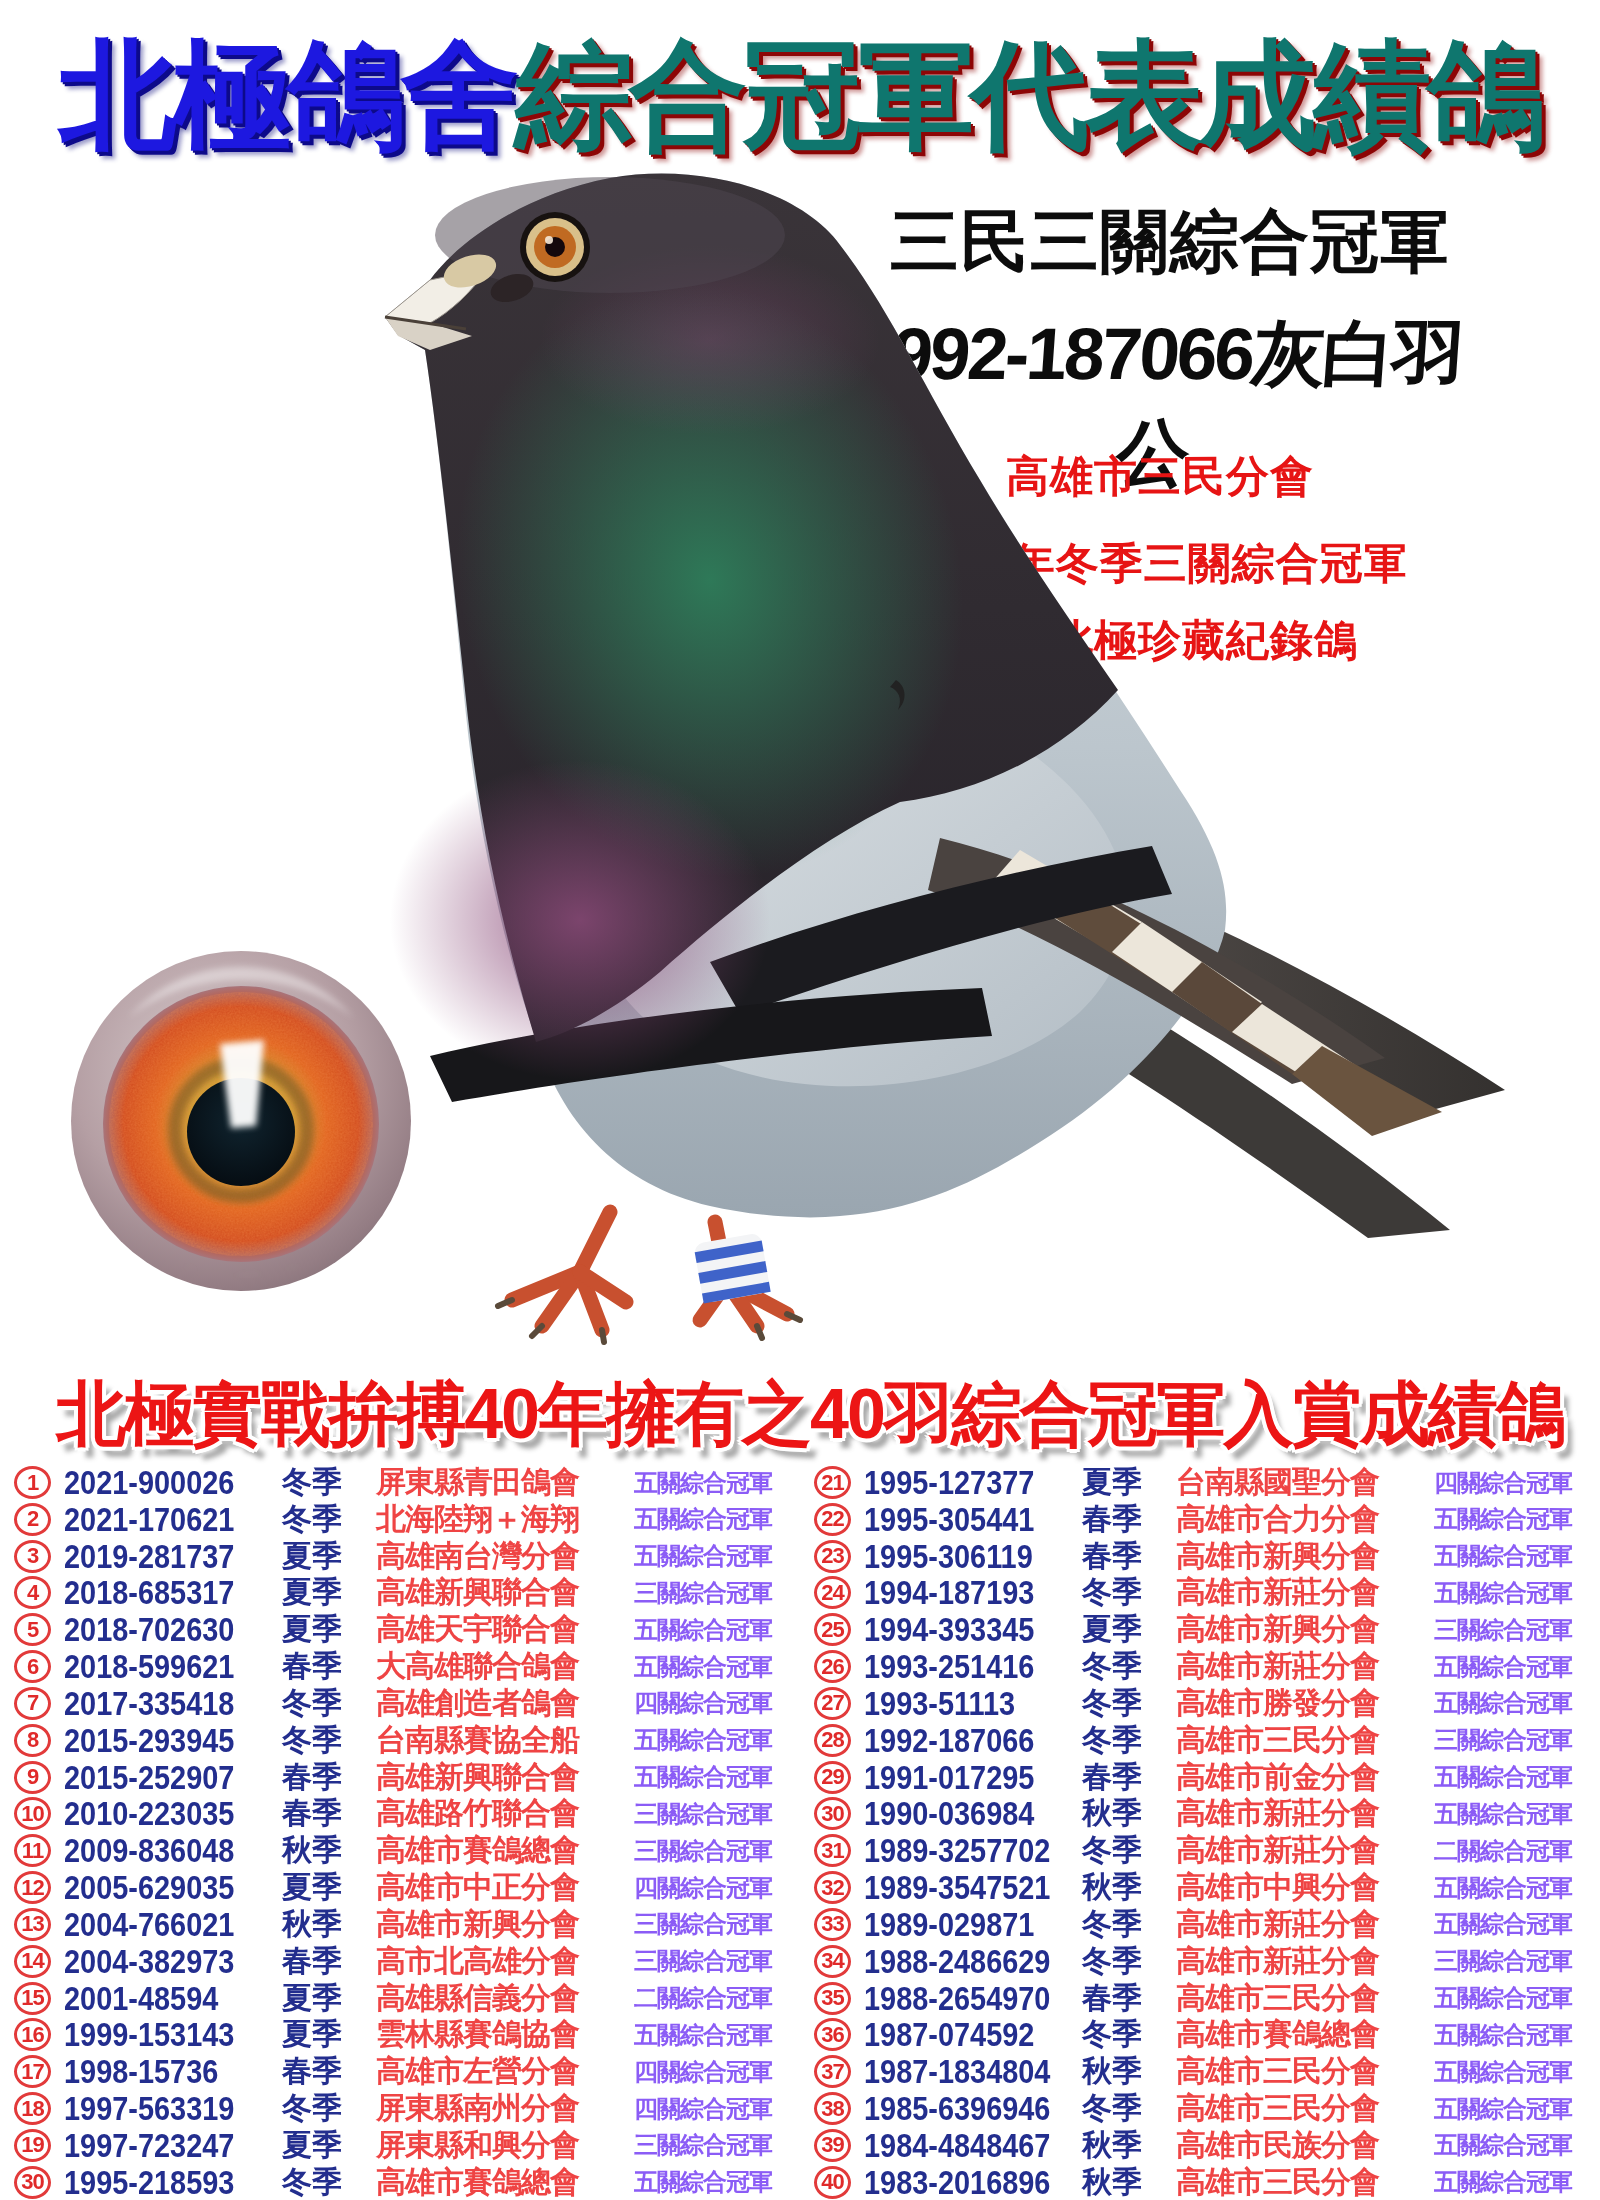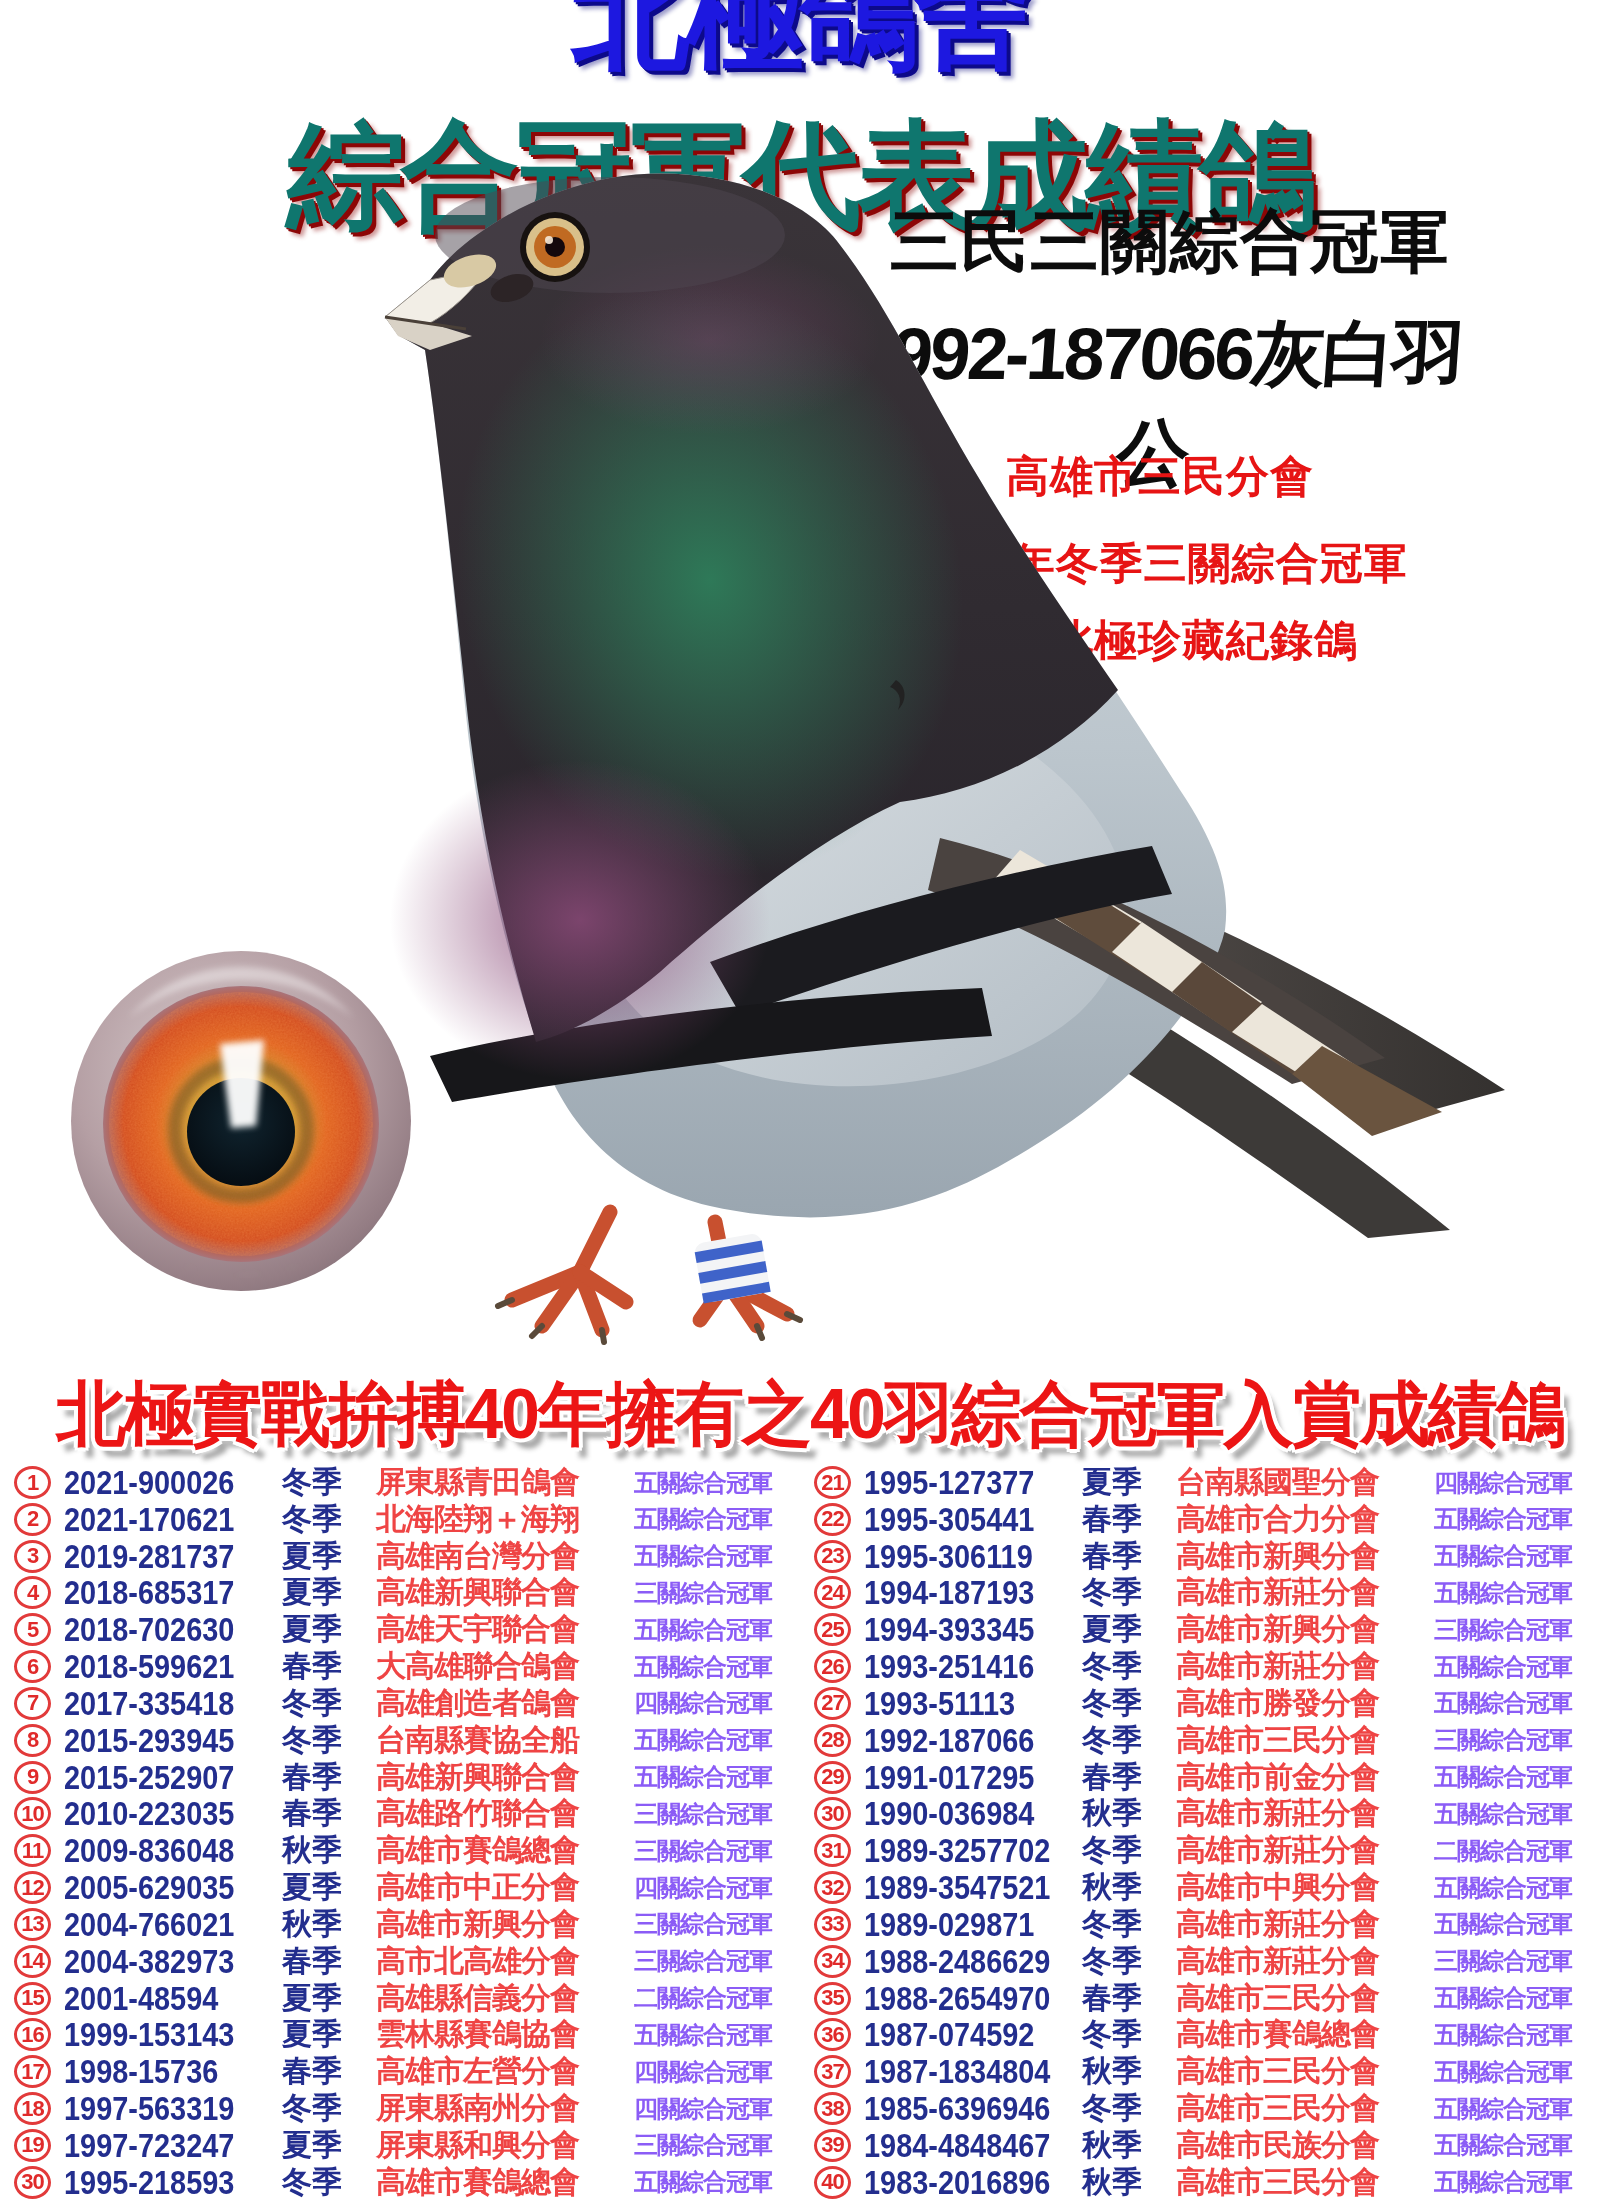--- a/index.html
+++ b/index.html
@@ -1,21 +1,21 @@
 <!DOCTYPE html>
 <html><head>
 <meta charset="utf-8">
 <style>
   html,body{margin:0;padding:0;background:#fff;}
   .page{position:relative;width:1600px;height:2200px;background:#fff;overflow:hidden;
         font-family:"Liberation Sans",sans-serif;}
   
   .title{position:absolute;left:0;top:22px;width:1600px;height:150px;
          display:flex;align-items:center;justify-content:center;white-space:nowrap;
-         font-weight:900;font-size:118px;letter-spacing:-4px;flex-direction:column;}
+         font-weight:900;font-size:118px;letter-spacing:-4px;}
   .t-blue{color:#1d18e0;text-shadow:2px 2px 0 #0d0a8a,4px 4px 0 #0d0a8a,7px 7px 4px rgba(40,40,140,.45);}
   .t-red{color:#0f766e;text-shadow:2px 2px 0 #8d0606,4px 4px 0 #8d0606,7px 7px 4px rgba(150,30,30,.45);}
   
   .hdr1{position:absolute;left:870px;top:196px;width:600px;text-align:center;
         font-size:69px;font-weight:900;color:#0c0c0c;letter-spacing:1px;}
   .hdr2{position:absolute;left:818px;top:306px;width:674px;text-align:center;
         font-size:73px;font-weight:900;color:#0c0c0c;letter-spacing:-3px;transform:skewX(-4deg);}
   .hred{position:absolute;text-align:center;color:#e71414;font-weight:900;font-size:43px;letter-spacing:1px;}
   .hr1{left:880px;top:448px;width:560px;}
   .hr2{left:845px;top:535px;width:630px;}

